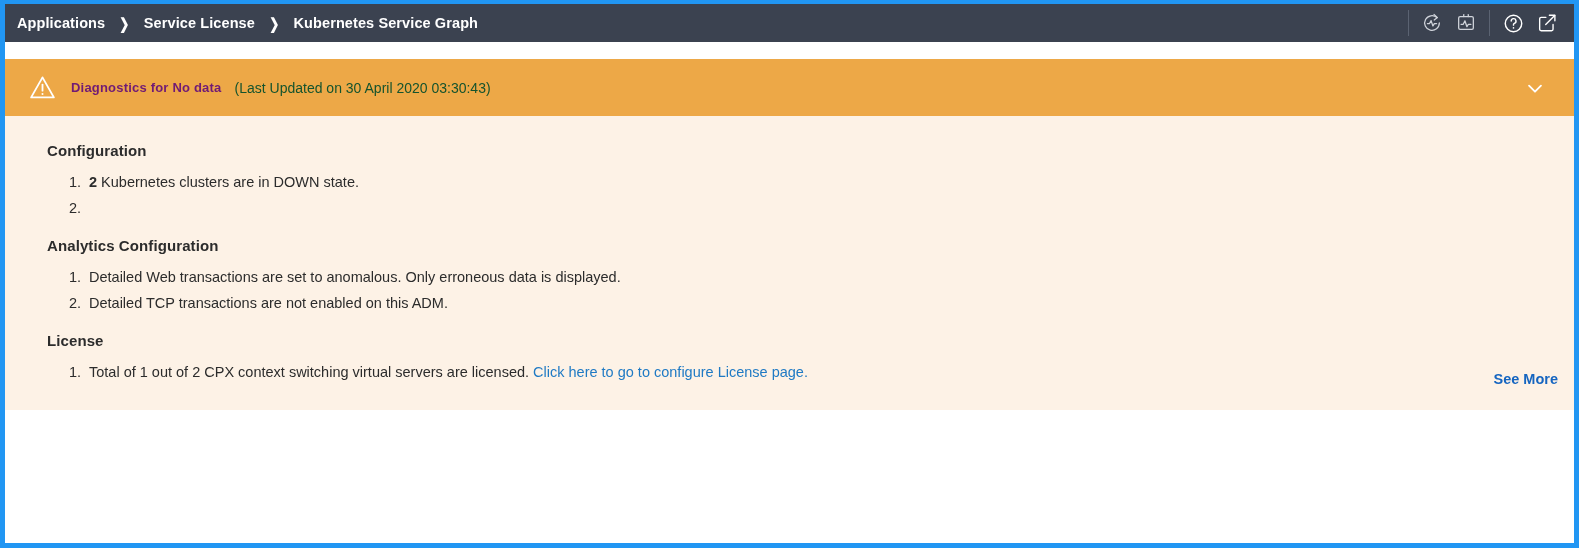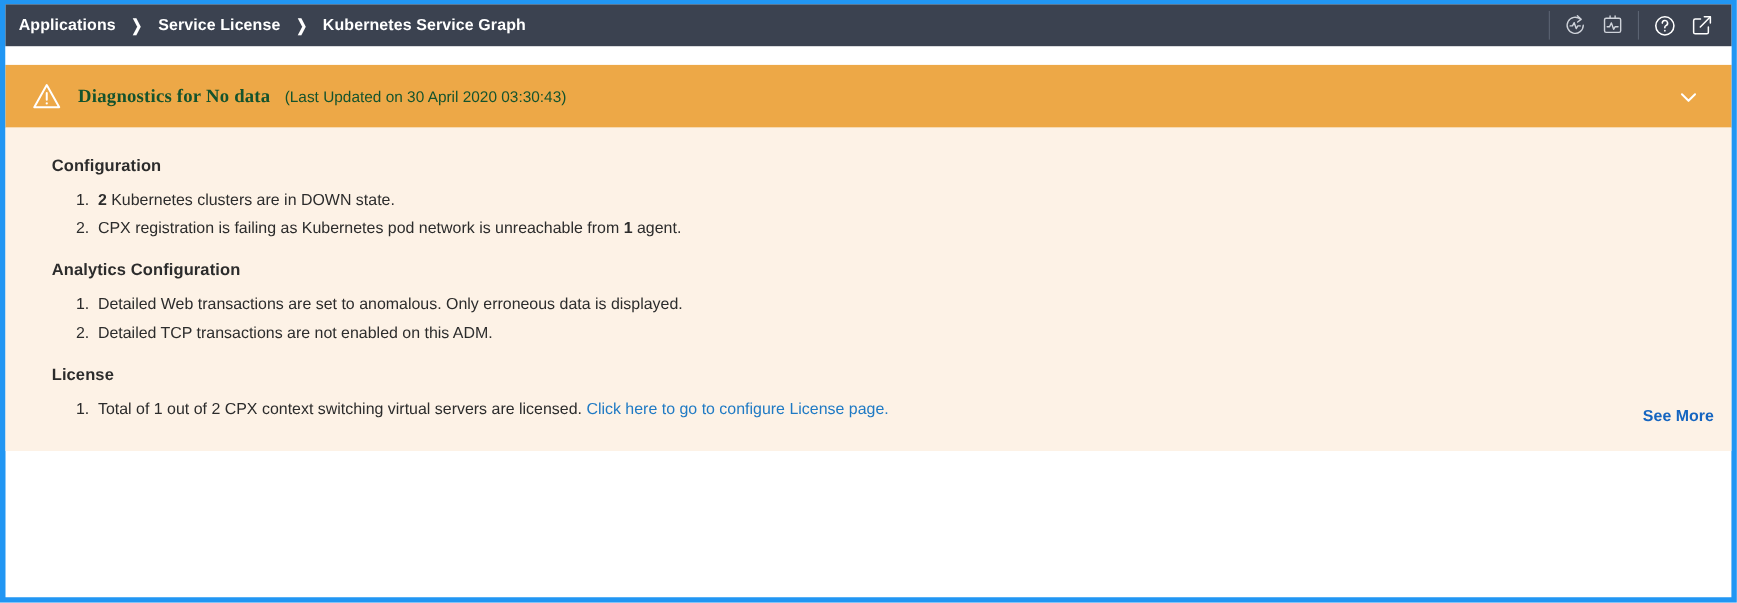--- a/index.html
+++ b/index.html
@@ -101,26 +101,25 @@
   .warn-icon {
     width: 30px;
     height: 30px;
     flex: 0 0 auto;
     display: flex;
     align-items: center;
     justify-content: center;
     margin-right: 14px;
   }
   .banner-title {
-    color: #14532d;
-    font-size: 17px;
+    color: #701a75;
+    font-size: 13px;
     font-weight: bold;
     letter-spacing: 0.2px;
     white-space: nowrap;
-    font-family: Liberation Serif, serif;
   }
   .banner-sub {
     color: #14532d;
     font-size: 14px;
     margin-left: 13px;
     white-space: nowrap;
     font-weight: normal;
   }
   .banner-toggle {
     margin-left: auto;
@@ -268,21 +267,20 @@
   <div class="content">
 
     <div class="sec-title">Configuration</div>
     <ol class="items">
       <li>
         <span class="num">1.</span>
         <span class="txt"><b>2</b><span> Kubernetes clusters are in DOWN state.</span></span>
       </li>
       <li>
         <span class="num">2.</span>
-        <span class="txt"><span>CPX registration is failing as Kubernetes pod network is unreachable from </span><b>1</b><span> agent.</span></span>
       </li>
     </ol>
 
     <div class="sec-title spaced">Analytics Configuration</div>
     <ol class="items">
       <li>
         <span class="num">1.</span>
         <span class="txt">Detailed Web transactions are set to anomalous. Only erroneous data is displayed.</span>
       </li>
       <li>

